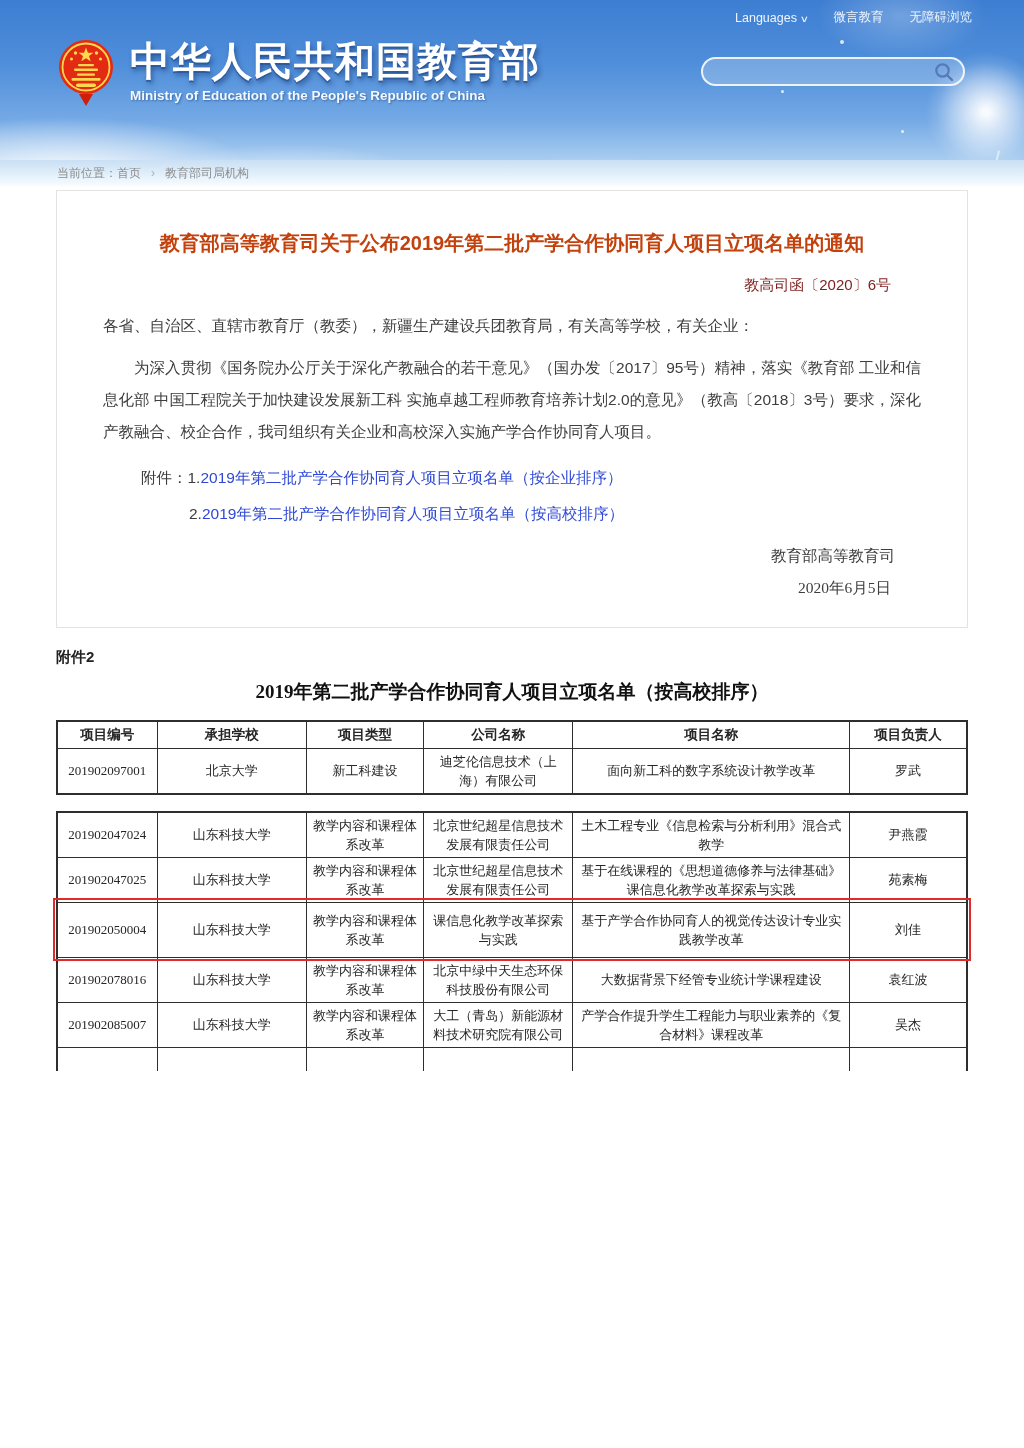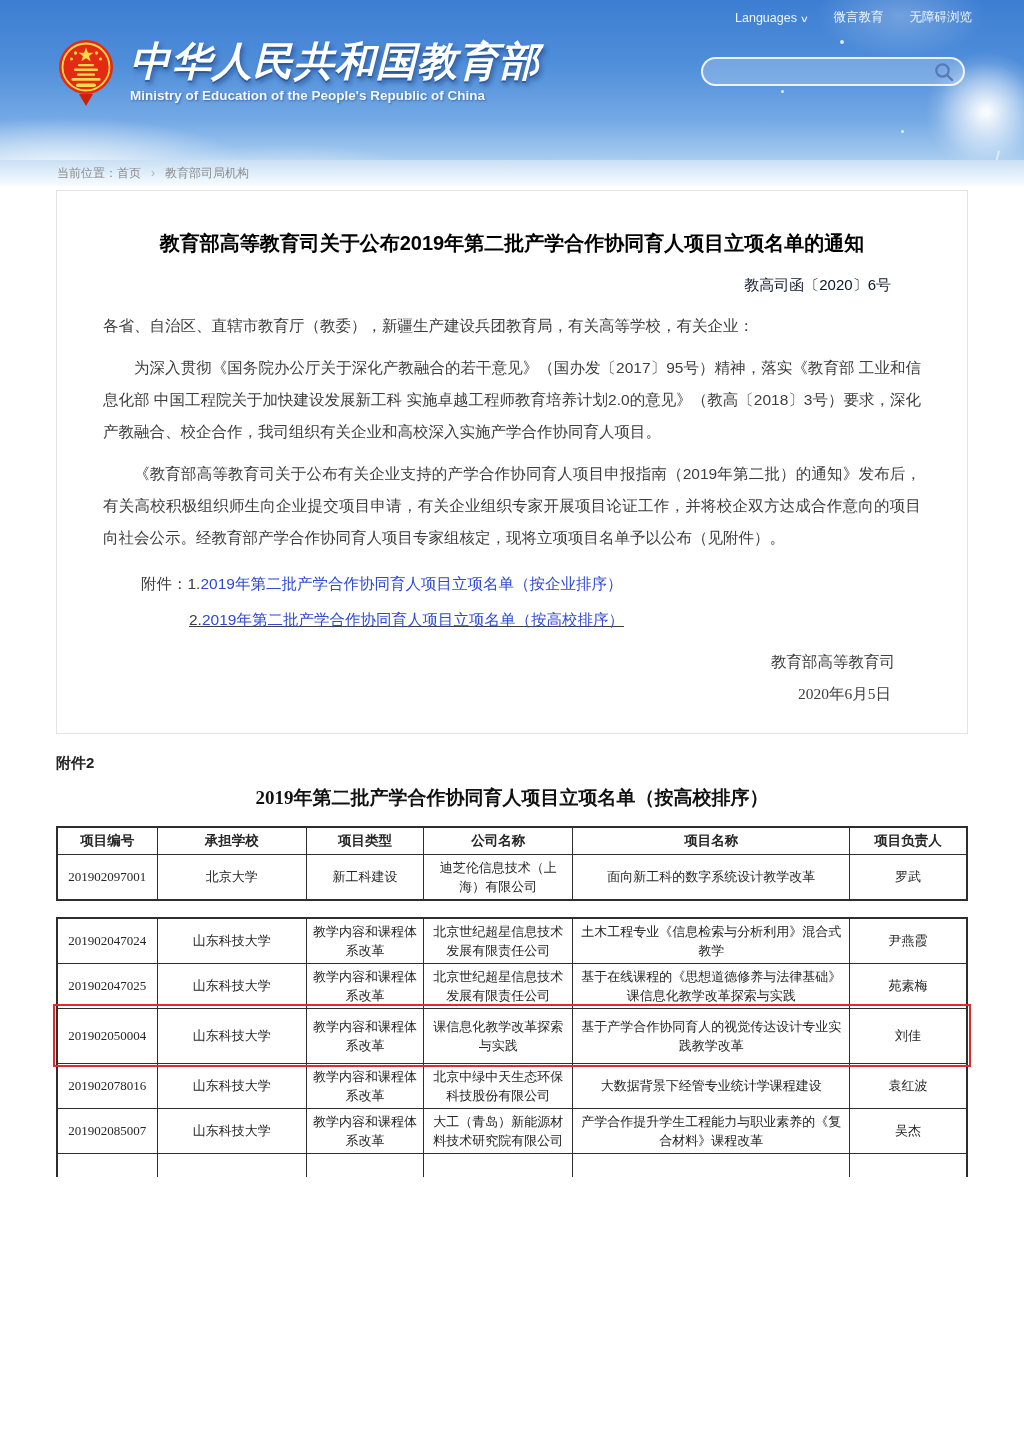--- a/index.html
+++ b/index.html
@@ -24,46 +24,46 @@
   .sparkle{ position:absolute; border-radius:50%; background:rgba(255,255,255,.8); }
 
   .top-links{ position:absolute; top:9px; right:52px; display:flex; gap:26px; align-items:center;
     font-size:12.5px; color:#eef5fd; }
   .top-links a{ color:#eef5fd; text-decoration:none; cursor:pointer; }
   .chev{ font-size:9px; margin-left:4px; display:inline-block; transform:scaleX(1.4); }
 
   .brand{ position:absolute; left:56px; top:38px; display:flex; align-items:flex-start; }
   .emblem{ width:60px; height:70px; margin-right:14px; }
   .brand-text .cn{ font-size:40px; font-weight:800; color:#fff; letter-spacing:1px; line-height:46px;
-    text-shadow:0 2px 0 rgba(38,84,152,.75), 2px 4px 5px rgba(20,50,110,.55);font-style:italic; }
+    text-shadow:0 2px 0 rgba(38,84,152,.75), 2px 4px 5px rgba(20,50,110,.55); }
   .brand-text .en{ font-size:13.5px; font-weight:700; color:#f2f8fe; margin-top:4px;
     text-shadow:1px 1px 2px rgba(30,70,130,.6); }
 
   .search-box{ position:absolute; top:57px; right:59px; width:264px; height:29px;
     border:2px solid rgba(255,255,255,.85); border-radius:15px;
     background:rgba(255,255,255,.22); display:flex; align-items:center; padding:0 8px 0 14px; }
   .search-box input{ flex:1; border:none; outline:none; background:transparent; font-size:13px; color:#234; }
   .search-btn{ width:22px; height:22px; border:none; background:transparent; cursor:pointer; padding:0; }
 
   
   .breadcrumb{ height:26px; background:linear-gradient(180deg,#c9dff3 0%,#e9f4fc 70%,#f8fcff 100%);
     display:flex; align-items:center; padding-left:57px; font-size:12px; color:#8c8c8c; }
   .breadcrumb a{ color:#8c8c8c; text-decoration:none; cursor:pointer; }
   .breadcrumb .sep{ margin:0 10px; color:#9db4c9; }
 
   
   .doc-card{ width:912px; margin:4px 0 0 56px; border:1px solid #e3e3e3; background:#fff;
     padding:38px 46px 26px 46px; color:#3d3d3d; }
-  .doc-title{ text-align:center; font-size:20px; font-weight:700; color:#000000; line-height:28px; }
-  .doc-number{ text-align:right; padding-right:30px; font-size:15px; margin-top:17px; line-height:22px; color:#0f172a; }
+  .doc-title{ text-align:center; font-size:20px; font-weight:700; color:#c2410c; line-height:28px; }
+  .doc-number{ text-align:right; padding-right:30px; font-size:15px; margin-top:17px; line-height:22px; color:#7f1d1d; }
   .salutation{ font-size:15.5px; margin-top:14px; line-height:32px; }
   .doc-para{ font-size:15.5px; line-height:32px; text-indent:2em; margin-top:10px; text-align:justify; }
   .attachments{ margin-top:15px; margin-left:38px; font-size:15.5px; line-height:30px; }
   .attach-line{ margin-top:6px; }
-  .attach-line.second{ padding-left:48px;text-decoration:underline; }
+  .attach-line.second{ padding-left:48px; }
   .attach-line a{ color:#2f49d5; text-decoration:none; cursor:pointer; }
   .signer-block{ margin-top:14px; text-align:right; padding-right:26px; font-size:15.5px; line-height:26px; }
   .signer-block .date{ margin-top:6px; padding-right:4px;font-family:Liberation Serif, serif; }
 
   
   .att2-label{ margin:18px 16px 0 56px; font-size:15px; font-weight:700; color:#222; line-height:22px; }
   .table-title{ width:912px; margin:10px 0 0 56px; text-align:center; font-size:19px; font-weight:700;
     color:#111; line-height:28px; font-family:"Liberation Serif","DejaVu Serif",serif; }
   .table-wrap{ width:912px; margin:14px 0 0 56px; }
   table.data-table{ width:100%; border-collapse:collapse; table-layout:fixed;
@@ -136,21 +136,20 @@
   <a>教育部司局机构</a>
 </div>
 
 <div class="doc-card">
   <div class="doc-title">教育部高等教育司关于公布2019年第二批产学合作协同育人项目立项名单的通知</div>
   <div class="doc-number">教高司函〔2020〕6号</div>
   <div class="salutation">各省、自治区、直辖市教育厅（教委），新疆生产建设兵团教育局，有关高等学校，有关企业：</div>
 
   <div>
       <p class="doc-para">为深入贯彻《国务院办公厅关于深化产教融合的若干意见》（国办发〔2017〕95号）精神，落实《教育部 工业和信息化部 中国工程院关于加快建设发展新工科 实施卓越工程师教育培养计划2.0的意见》（教高〔2018〕3号）要求，深化产教融合、校企合作，我司组织有关企业和高校深入实施产学合作协同育人项目。</p>
-      <p class="doc-para">《教育部高等教育司关于公布有关企业支持的产学合作协同育人项目申报指南（2019年第二批）的通知》发布后，有关高校积极组织师生向企业提交项目申请，有关企业组织专家开展项目论证工作，并将校企双方达成合作意向的项目向社会公示。经教育部产学合作协同育人项目专家组核定，现将立项项目名单予以公布（见附件）。</p>
     </div>
 
   <div class="attachments">
     <div class="attach-line">
       <span>附件：</span><span>1.</span><a>2019年第二批产学合作协同育人项目立项名单（按企业排序）</a>
     </div>
     <div class="attach-line second">
       <span>2.</span><a>2019年第二批产学合作协同育人项目立项名单（按高校排序）</a>
     </div>
   </div>

